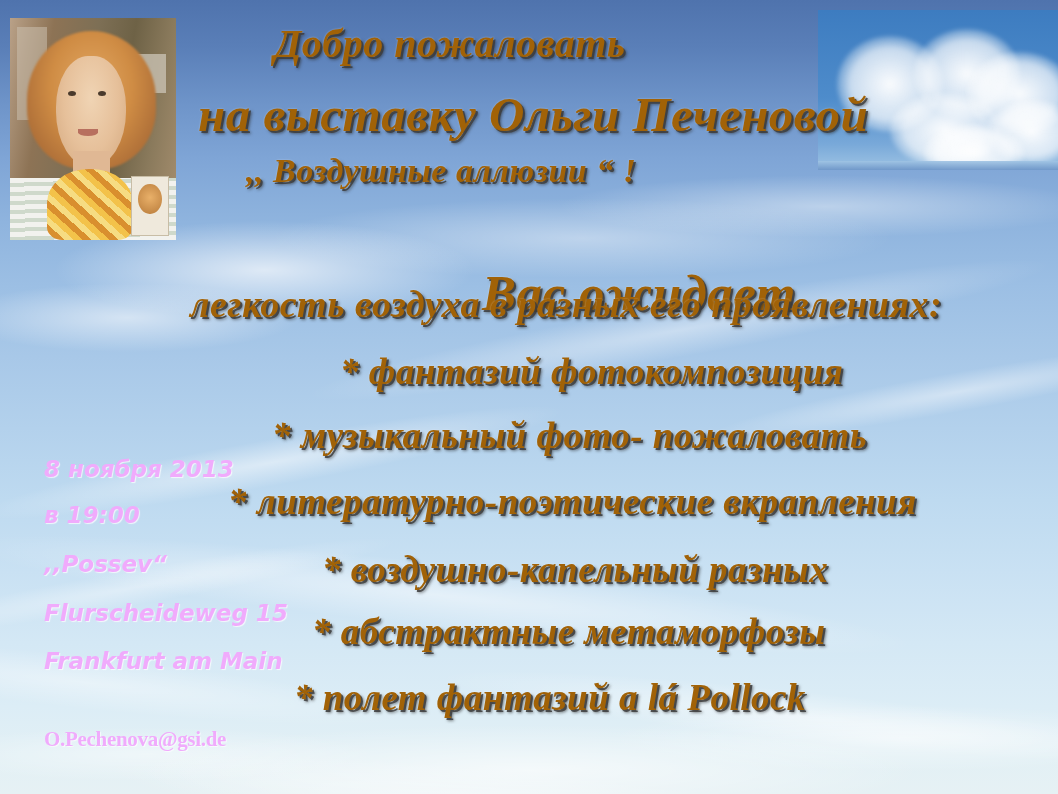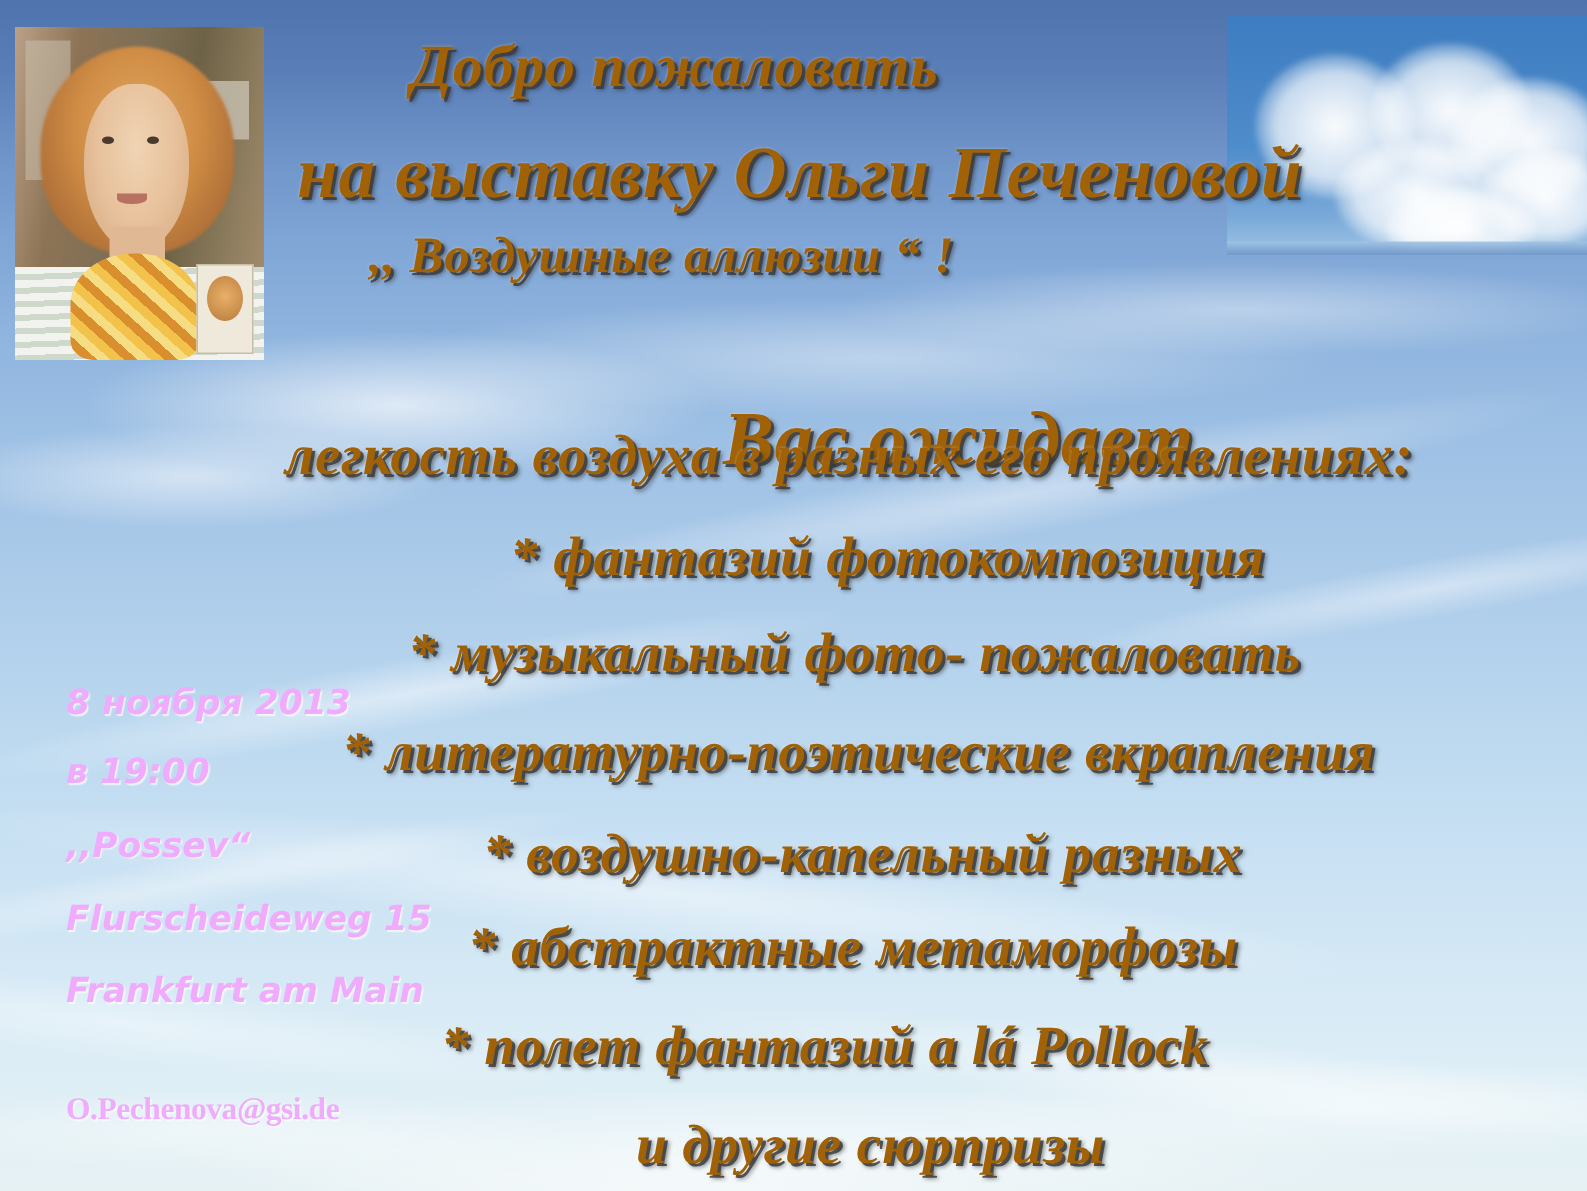--- a/index.html
+++ b/index.html
@@ -282,21 +282,20 @@
 
     <div class="ml" style="left:482px; top:218px; font-size:51px;margin-top:46px;">Вас ожидает</div>
     <div class="ml" style="left:190px; top:282px; font-size:38px;">легкость воздуха в разных его проявлениях:</div>
 
     <div class="ml" style="left:340px; top:350px; font-size:37px;">* фантазий фотокомпозиция</div>
     <div class="ml" style="left:272px; top:414px; font-size:37px;">* музыкальный фото- пожаловать</div>
     <div class="ml" style="left:228px; top:480px; font-size:37px;">* литературно-поэтические вкрапления</div>
     <div class="ml" style="left:322px; top:548px; font-size:37px;">* воздушно-капельный разных</div>
     <div class="ml" style="left:312px; top:610px; font-size:37px;">* абстрактные метаморфозы</div>
     <div class="ml" style="left:294px; top:676px; font-size:37px;">* полет фантазий а lá Pollock</div>
-    <div class="ml" style="left:424px; top:742px; font-size:37px;">и другие сюрпризы</div>
   </div>
 
   <div>
     <div class="addr" style="top:456px;">8 ноября 2013</div>
     <div class="addr" style="top:502px;text-align:center;">в 19:00</div>
     <div class="addr" style="top:551px;">,,Possev“</div>
     <div class="addr" style="top:600px;">Flurscheideweg 15</div>
     <div class="addr" style="top:648px;">Frankfurt am Main</div>
     <div class="addr email" style="top:727px;">O.Pechenova@gsi.de</div>
   </div>

